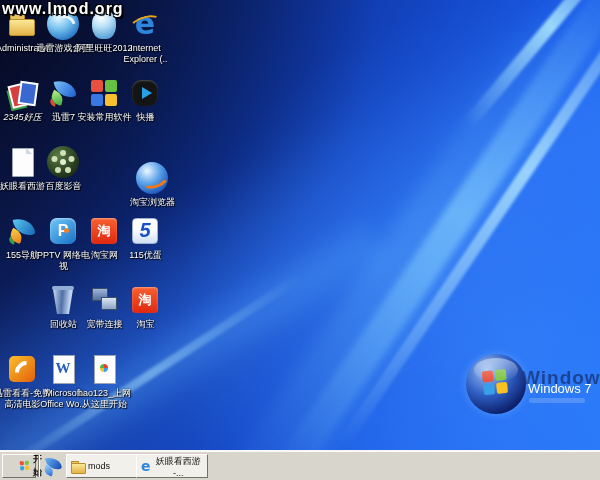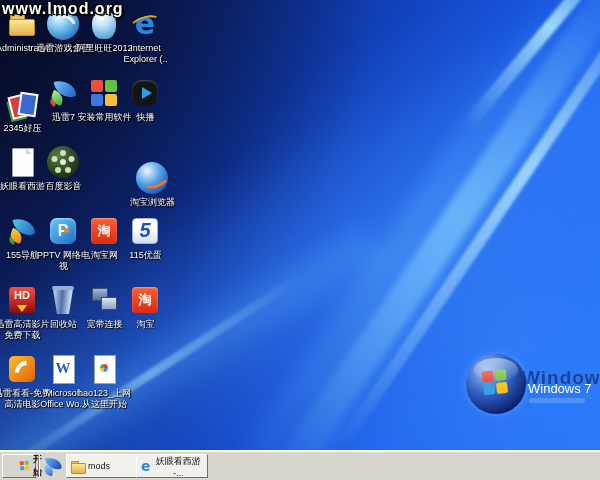--- a/index.html
+++ b/index.html
@@ -247,21 +247,21 @@
       <div class="ic g-wangwang"></div>
       <div class="label">阿里旺旺2012</div>
     </div>
 
     <div class="cell" style="left: 125px; top: 8px;">
       <div class="ic g-ie">e</div>
       <div class="label">Internet
 Explorer (..</div>
     </div>
 
-    <div class="cell" style="left: 2px; top: 88px;">
+    <div class="cell" style="left: 2px; top: 77px; font-style: italic;">
       <div class="ic g-cards"></div>
       <div class="label">2345好压</div>
     </div>
 
     <div class="cell" style="left: 43px; top: 77px;">
       <div class="ic g-bird7"></div>
       <div class="label">迅雷7</div>
     </div>
 
     <div class="cell" style="left: 84px; top: 77px;">
@@ -304,25 +304,20 @@
     <div class="cell" style="left: 84px; top: 215px;">
       <div class="ic g-tbsq">淘</div>
       <div class="label">淘宝网</div>
     </div>
 
     <div class="cell" style="left: 125px; top: 215px;">
       <div class="ic g-115">5</div>
       <div class="label">115优蛋</div>
     </div>
 
-    <div class="cell" style="left: 2px; top: 284px;">
-      <div class="ic g-hd">HD</div>
-      <div class="label">迅雷高清影片
-免费下载</div>
-    </div>
 
     <div class="cell" style="left: 43px; top: 284px;">
       <div class="ic g-recycle"></div>
       <div class="label">回收站</div>
     </div>
 
     <div class="cell" style="left: 84px; top: 284px;">
       <div class="ic g-net2"></div>
       <div class="label">宽带连接</div>
     </div>

